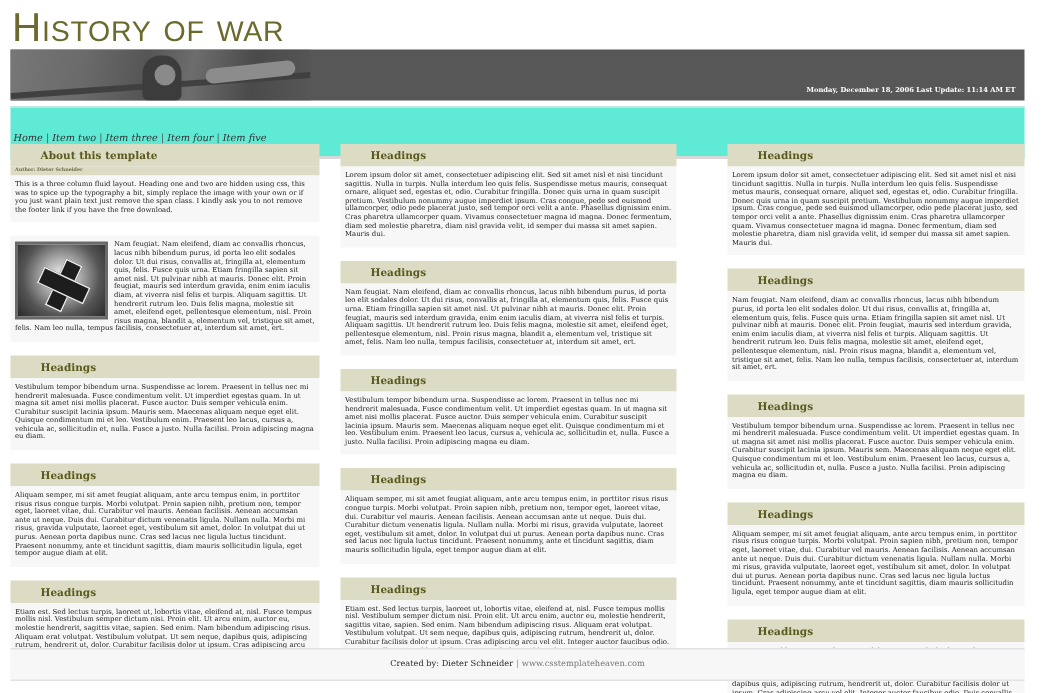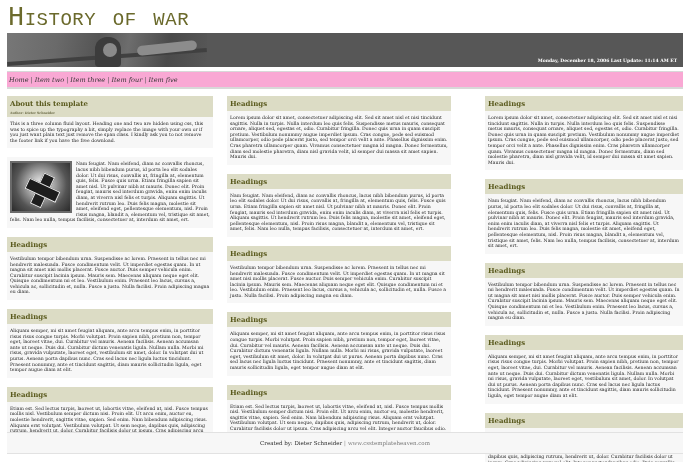--- a/index.html
+++ b/index.html
@@ -1,21 +1,21 @@
 <!DOCTYPE html>
 <html><head>
   <meta charset="utf-8">
   <style>
     * { box-sizing: border-box; margin: 0; padding: 0; }
     html, body { width: 700px; height: 462px; overflow: hidden; background: #ffffff; }
     body { font-family: "DejaVu Serif", "Liberation Serif", serif; color: #222; position: relative; }
 
     .site-title {
       position: absolute; left: 8px; top: 3px;
-      font-family: Liberation Mono, monospace;
+      font-family: Liberation Sans, sans-serif;
       font-size: 27px; letter-spacing: 0.5px;
       color: #6b6a2c; font-variant: small-caps;
       line-height: 30px;
       text-align: center;
     }
     .banner {
       position: absolute; left: 7px; top: 33px; width: 676px; height: 34px;
       background: #575757; overflow: hidden;
     }
     .banner-photo {
@@ -27,36 +27,36 @@
     .banner-photo .plane1 { position:absolute; left:130px; top:10px; width:60px; height:10px; background:#8c8c8c; transform:rotate(-6deg); border-radius:5px; }
     .banner-photo .plane2 { position:absolute; left:0; top:22px; width:200px; height:4px; background:#404040; transform:rotate(-4deg); }
     .banner-date {
       position: absolute; right: 6px; bottom: 4px;
       font-size: 4.5px; color: #ffffff; font-weight: bold;
       font-family: "DejaVu Serif", serif;
     }
 
     .navbar {
       position: absolute; left: 7px; top: 71px; width: 676px; height: 18px;
-      background: #f9a8d4; border-top: 1px solid #d8d8d8; border-bottom: 2px solid #d8d8d8;
-      font-size: 6.5px; font-style: italic; padding: 4px 2px; color: #333;
+      background: #5eead4; border-top: 1px solid #d8d8d8; border-bottom: 2px solid #d8d8d8;
+      font-size: 6.5px; font-style: italic; padding: 16px 2px; color: #333;
     }
     .navbar a { color: #333; text-decoration: none; }
     .navbar .sep { color: #555; margin: 0 2px; font-style: normal; }
 
     .col { position: absolute; top: 96px; }
     .col-left { left: 7px; width: 206px; }
     .col-mid { left: 227px; width: 224px; }
     .col-right { left: 485px; width: 198px; }
 
     .box { margin-bottom: 9px; }
     .box-head {
       background: #dcdcc5; color: #5a5a1e;
       font-family: "DejaVu Serif", serif; font-weight: bold;
-      font-size: 7px; padding: 3px 3px; line-height: 9px;
+      font-size: 7px; padding: 3px 20px; line-height: 9px;
     }
     .box-sub {
       background: #dcdcc5; color: #6e6e4a;
       font-size: 3.2px; padding: 0 3px 2px 3px; font-weight: bold;
     }
     .box-body {
       background: #f7f7f7; font-size: 4.6px; line-height: 5.6px;
       padding: 4px 3px 5px 3px; color: #1a1a1a; text-align: left;
     }
     .img-float {

